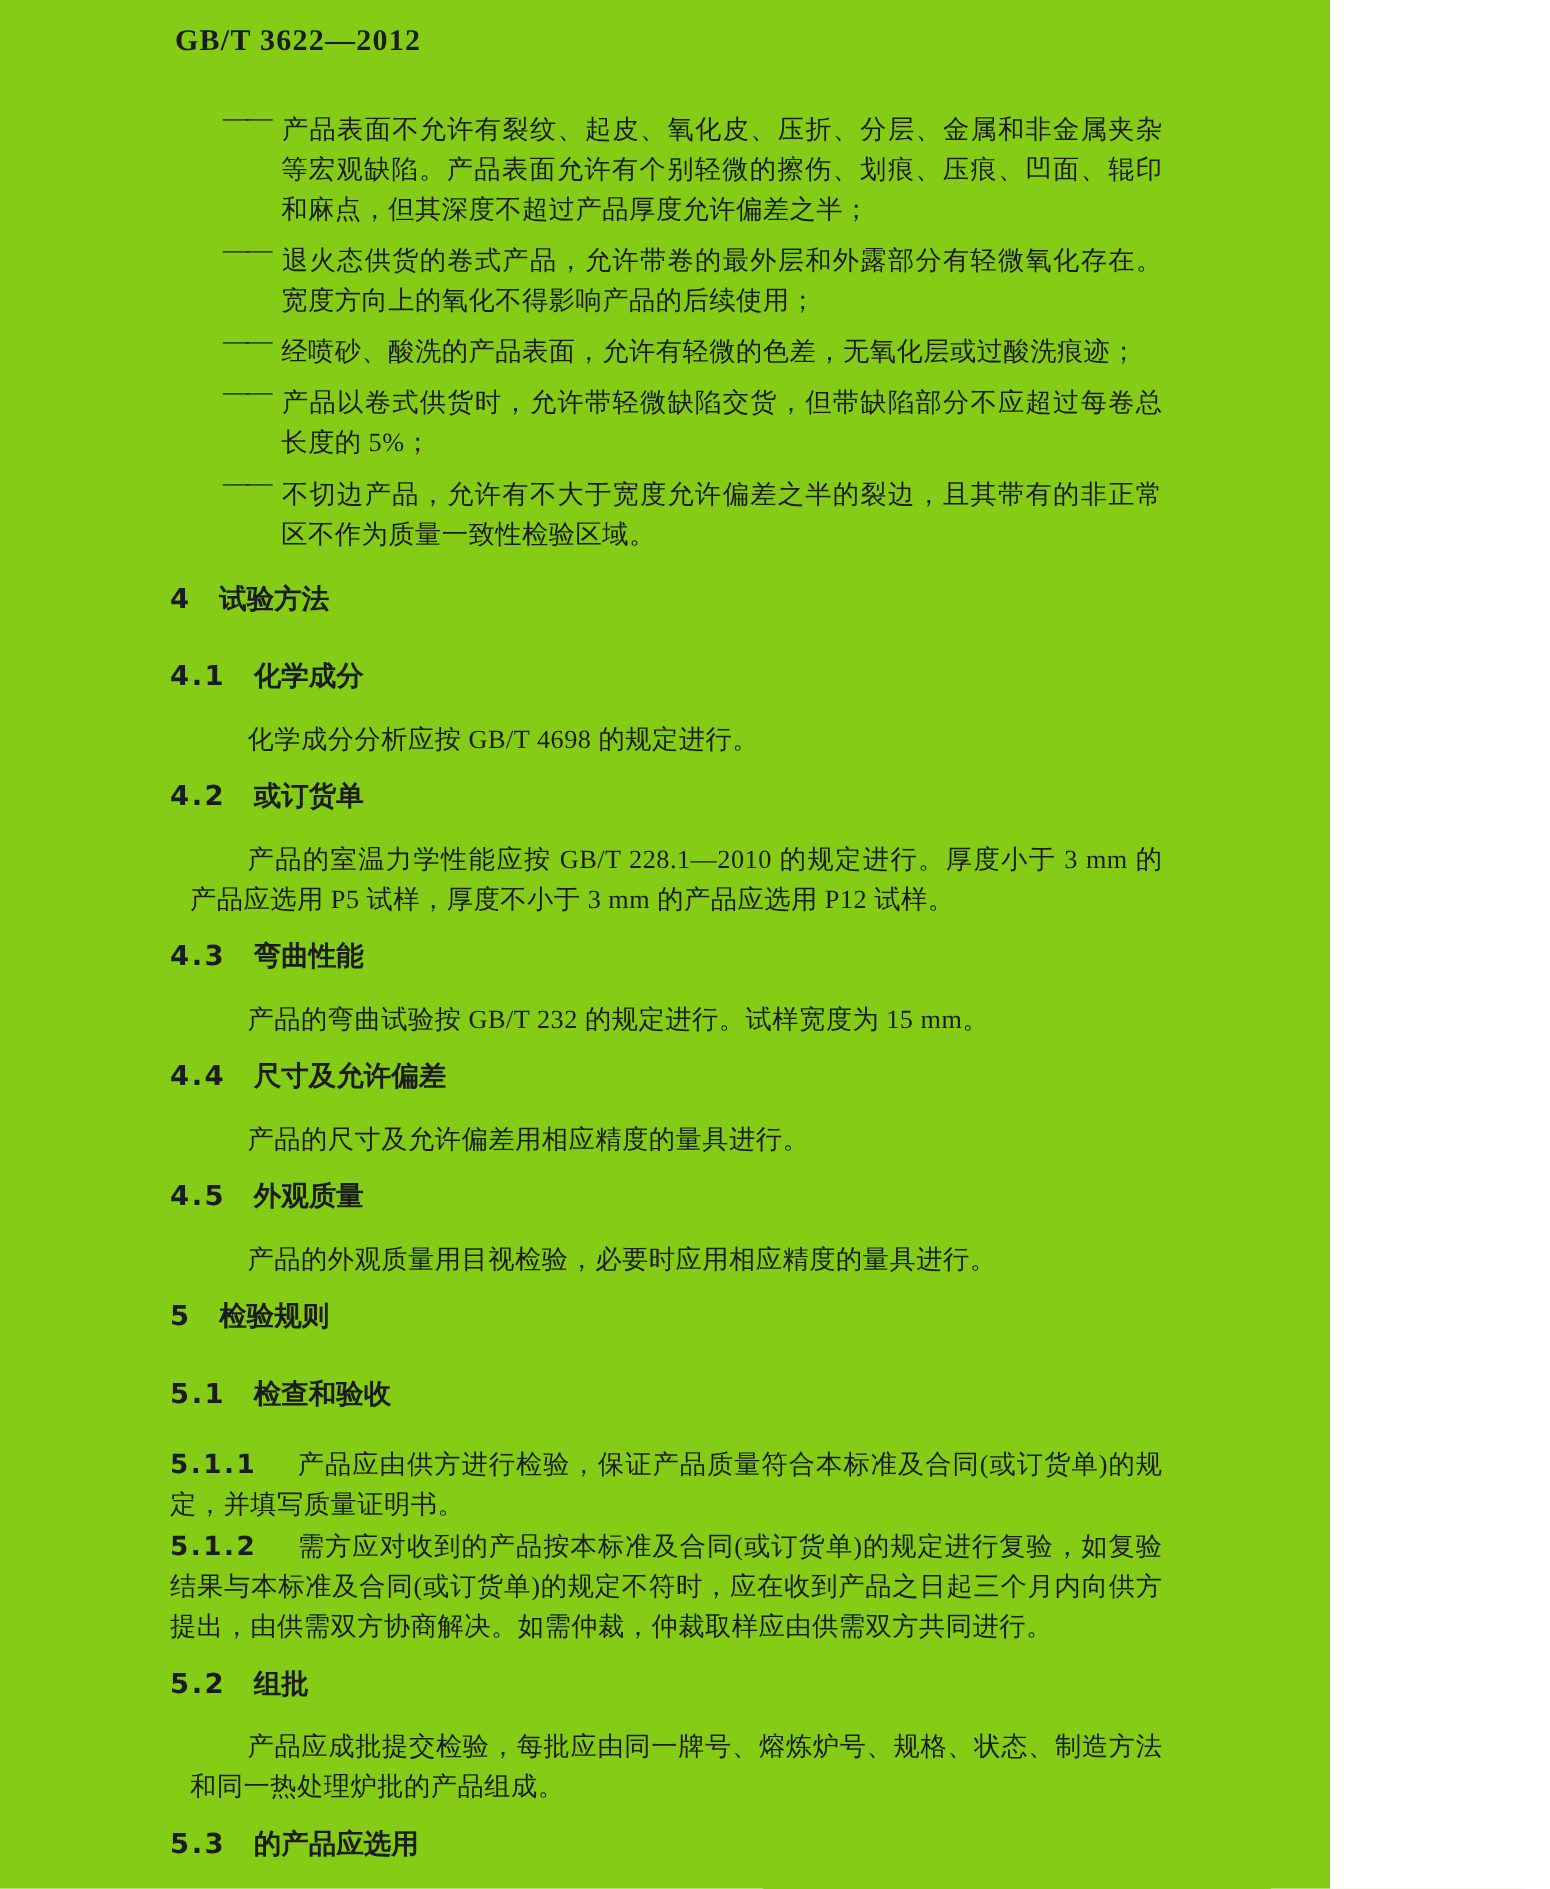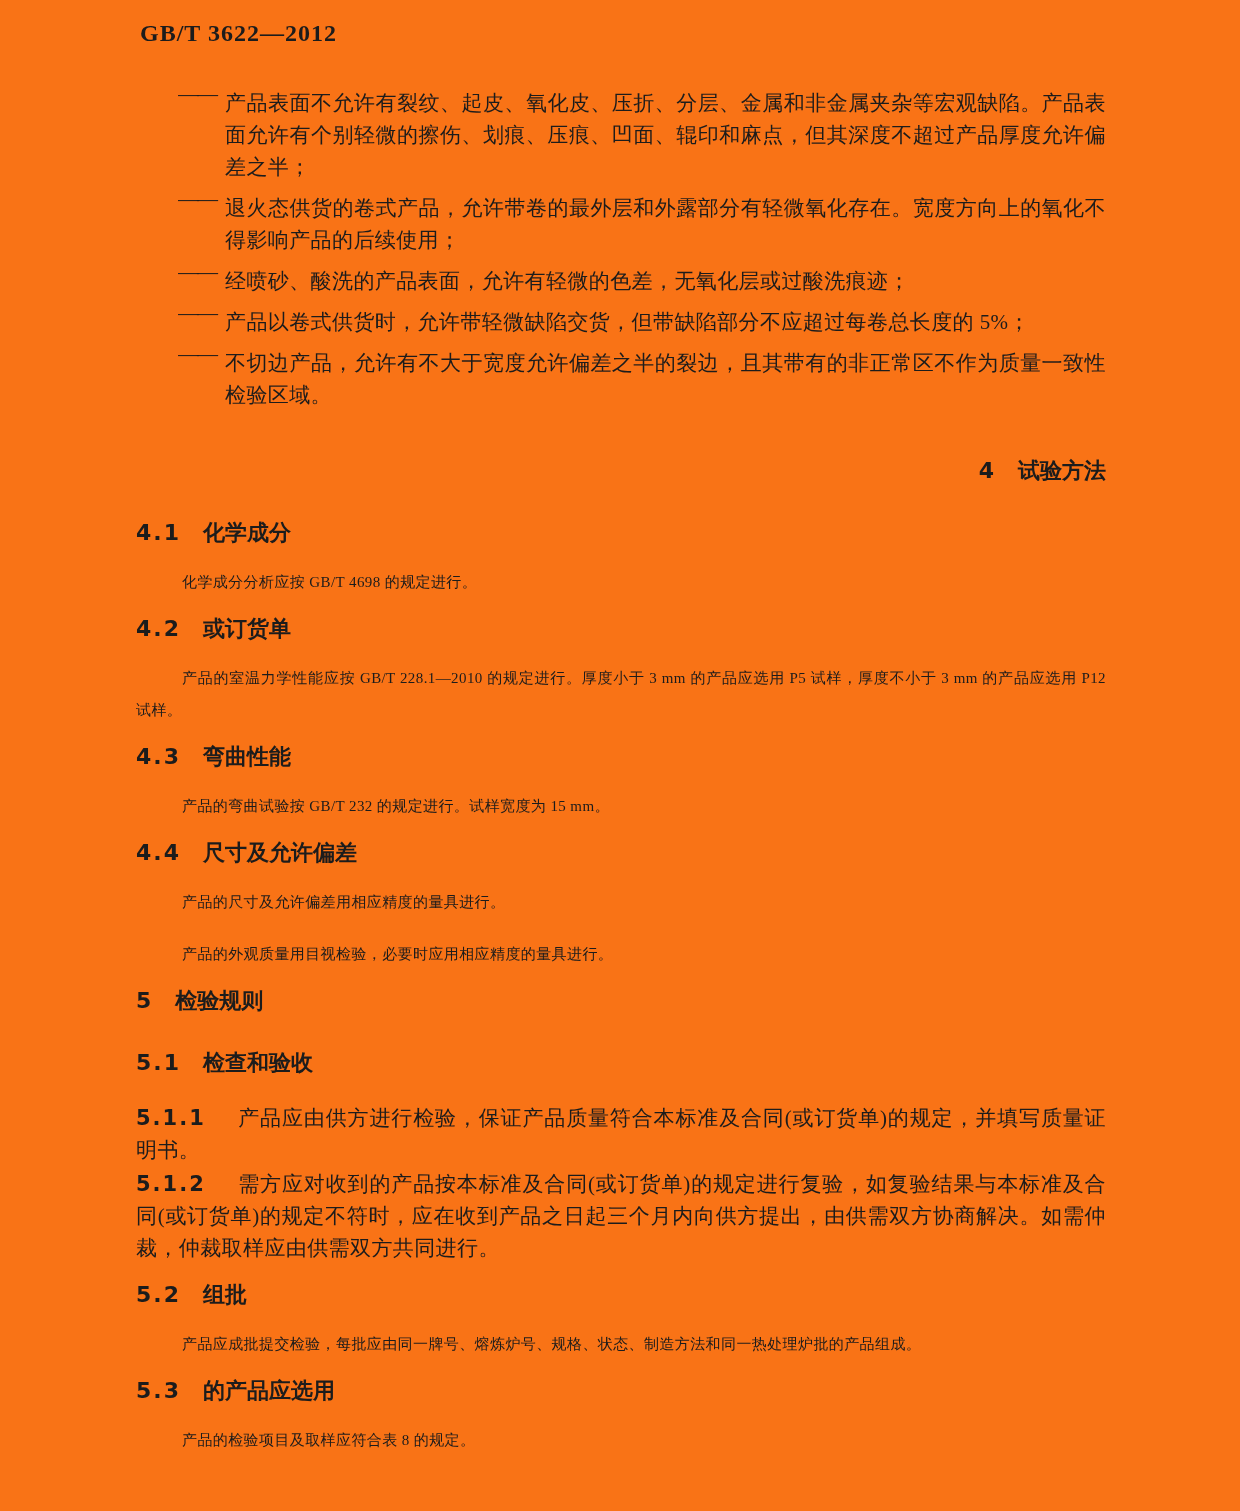--- a/index.html
+++ b/index.html
@@ -9,24 +9,24 @@
   }
   body {
     width: 1240px;
     height: 1511px;
     overflow: hidden;
     color: #1c1c1c;
     font-family: "Liberation Serif", "DejaVu Serif", serif;
   }
   .page {
     box-sizing: border-box;
-    width: 1240px;
+    width: 1064px;
     height: 1511px;
     padding: 20px 134px 0 136px;
-    background: #f97316;
+    background: #84cc16;
   }
   
   .doc-header {
     font-family: "Liberation Serif", "DejaVu Serif", serif;
     font-weight: 700;
     font-size: 24px;
     line-height: 26px;
     letter-spacing: 1px;
     margin-left: 4px;
   }
@@ -55,30 +55,30 @@
   }
   
   .h {
     font-family: "DejaVu Sans", "Liberation Sans", sans-serif;
     font-weight: 700;
     font-size: 22px;
     line-height: 26px;
     margin: 18px 0 0 0;
   }
   .h + .h { margin-top: 36px; }
-  .h-first { margin-top: 47px; text-align: right; }
+  .h-first { margin-top: 24px; }
   .sec-num {
     display: inline-block;
     letter-spacing: 2px;
     margin-right: 22px;
   }
   
   .para {
-    margin: 20px 0 0 0;
-    font-size: 15px;
+    margin: 20px 0 0 16px;
+    font-size: 21px;
     line-height: 32px;
     letter-spacing: 0.4px;
     text-align: justify;
     text-indent: 46px;
   }
   
   .clause {
     margin: 26px 0 0 0;
     font-size: 21px;
     line-height: 32px;
@@ -117,20 +117,21 @@
 
   <div class="h"><span class="sec-num">4.2</span><span>或订货单</span></div>
   <p class="para">产品的室温力学性能应按 GB/T 228.1—2010 的规定进行。厚度小于 3 mm 的产品应选用 P5 试样，厚度不小于 3 mm 的产品应选用 P12 试样。</p>
 
   <div class="h"><span class="sec-num">4.3</span><span>弯曲性能</span></div>
   <p class="para">产品的弯曲试验按 GB/T 232 的规定进行。试样宽度为 15 mm。</p>
 
   <div class="h"><span class="sec-num">4.4</span><span>尺寸及允许偏差</span></div>
   <p class="para">产品的尺寸及允许偏差用相应精度的量具进行。</p>
 
+  <div class="h"><span class="sec-num">4.5</span><span>外观质量</span></div>
   <p class="para">产品的外观质量用目视检验，必要时应用相应精度的量具进行。</p>
 
   <div class="h"><span class="sec-num">5</span><span>检验规则</span></div>
 
   <div class="h"><span class="sec-num">5.1</span><span>检查和验收</span></div>
 
   <p class="clause"><span class="clause-num">5.1.1</span><span>产品应由供方进行检验，保证产品质量符合本标准及合同(或订货单)的规定，并填写质量证明书。</span></p>
 
   <p class="clause tight"><span class="clause-num">5.1.2</span><span>需方应对收到的产品按本标准及合同(或订货单)的规定进行复验，如复验结果与本标准及合同(或订货单)的规定不符时，应在收到产品之日起三个月内向供方提出，由供需双方协商解决。如需仲裁，仲裁取样应由供需双方共同进行。</span></p>
 

